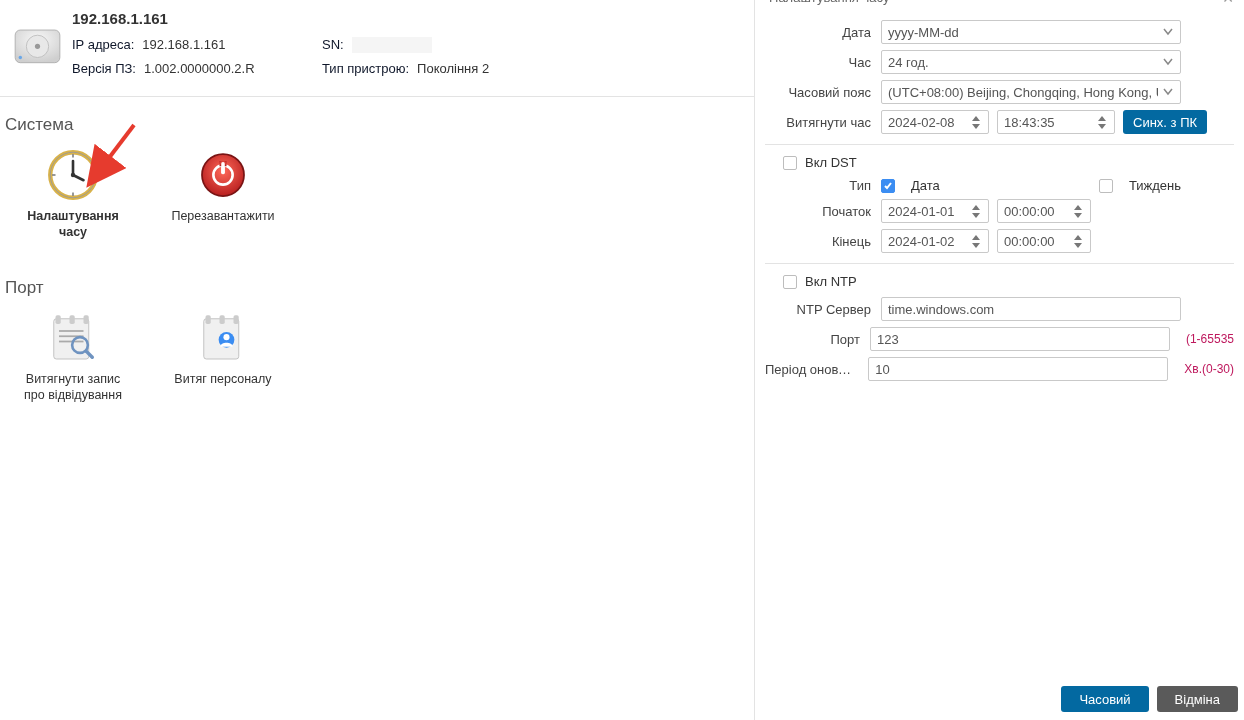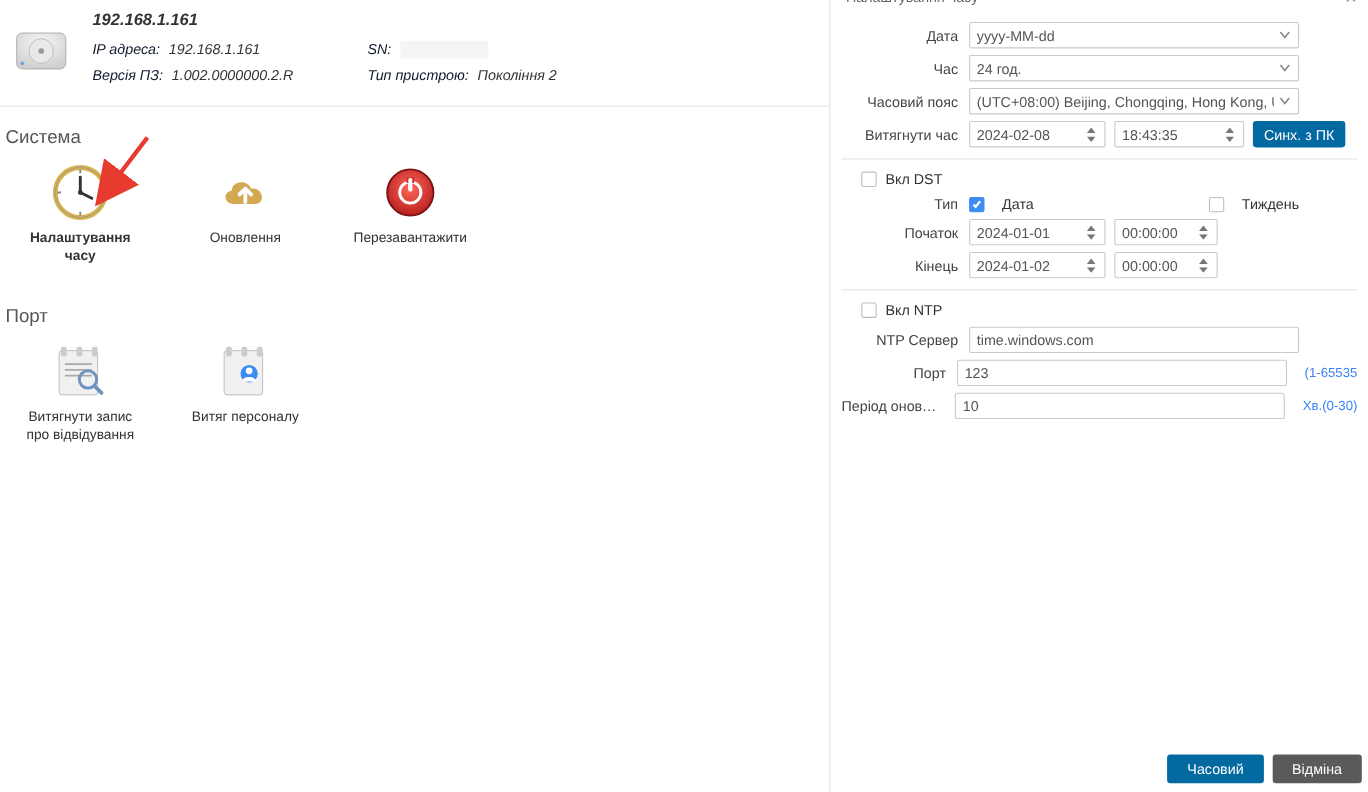--- a/index.html
+++ b/index.html
@@ -25,21 +25,21 @@
     display: flex;
     align-items: flex-start;
     padding: 10px 10px 20px 10px;
     border-bottom: 1px solid #e3e3e3;
   }
   .device-icon {
     width: 55px; height: 55px;
     margin-top: 8px;
     flex-shrink: 0;
   }
-  .device-info { margin-left: 19px; flex: 1; font-style: italic; }
+  .device-info { margin-left: 7px; flex: 1; }
   .device-title { font-weight: 600; font-size: 15px; color: #333; margin-bottom: 10px; }
   .info-grid {
     display: grid;
     grid-template-columns: 250px 1fr;
     row-gap: 8px;
     font-size: 13px;
     color: #555;
   }
   .info-cell { display: flex; gap: 8px; }
   .info-label { color: #0f172a; }
@@ -160,21 +160,21 @@
   .sp-btns {
     width: 14px;
     display: flex; flex-direction: column;
     margin-left: 4px;
   }
   .sp-btns .tri {
     height: 8px; display: flex;
     align-items: center; justify-content: center;
     cursor: pointer;
   }
-  .date-spinner { width: 124px; }
+  .date-spinner { width: 108px; }
   .time-spinner { width: 94px; }
   .wide-input { width: 300px; }
   .num-input { width: 300px; }
 
   .btn {
     height: 24px;
     padding: 0 10px;
     border: none;
     border-radius: 3px;
     font-size: 13px;
@@ -193,21 +193,21 @@
     margin-right: 8px;
     display: inline-flex;
     align-items: center; justify-content: center;
     background: #fff;
   }
   .chk.checked { background: #3b8df2; border-color: #3b8df2; }
   .chk.checked svg { display: block; }
   .chk svg { display: none; }
   .radio-area { display: inline-flex; align-items: center; gap: 50px; }
 
-  .hint { color: #3b82f6; font-size: 12px; margin-left: 8px; white-space: nowrap; }
+  .hint { color: #be185d; font-size: 12px; margin-left: 8px; white-space: nowrap; }
 
   .panel-footer {
     position: absolute;
     bottom: 2px; right: 0;
     padding: 6px 6px;
     display: flex; gap: 8px;
   }
   .panel-footer .btn { height: 26px; padding: 0 18px; }
 </style>
 </head>
@@ -268,29 +268,20 @@
             <line x1="8" y1="32" x2="12" y2="32"></line>
             <line x1="52" y1="32" x2="56" y2="32"></line>
           </g>
         </svg>
       </div>
       <div class="lbl">Налаштування часу</div>
     </div>
     <div class="icon-card">
       <div class="ic">
         <svg viewBox="0 0 64 64" width="56" height="56">
-          <path d="M20 44 C10 44 8 32 18 30 C18 20 34 18 38 28 C50 26 54 44 42 44 Z" fill="#d2a850"></path>
-          <path d="M32 42 L32 28 M32 28 L26 34 M32 28 L38 34" stroke="#fff" stroke-width="4" fill="none" stroke-linecap="round" stroke-linejoin="round"></path>
-        </svg>
-      </div>
-      <div class="lbl">Оновлення</div>
-    </div>
-    <div class="icon-card">
-      <div class="ic">
-        <svg viewBox="0 0 64 64" width="56" height="56">
           <defs>
             <radialGradient id="rg" cx="50%" cy="40%" r="60%">
               <stop offset="0%" stop-color="#ff6a5a"></stop>
               <stop offset="100%" stop-color="#b81f1f"></stop>
             </radialGradient>
           </defs>
           <circle cx="32" cy="32" r="24" fill="url(#rg)" stroke="#7a1414" stroke-width="2"></circle>
           <circle cx="32" cy="32" r="11" fill="none" stroke="#fff" stroke-width="3"></circle>
           <rect x="30" y="17" width="4" height="14" rx="2" fill="#fff"></rect>
           <rect x="28" y="16" width="8" height="6" fill="url(#rg)"></rect>

